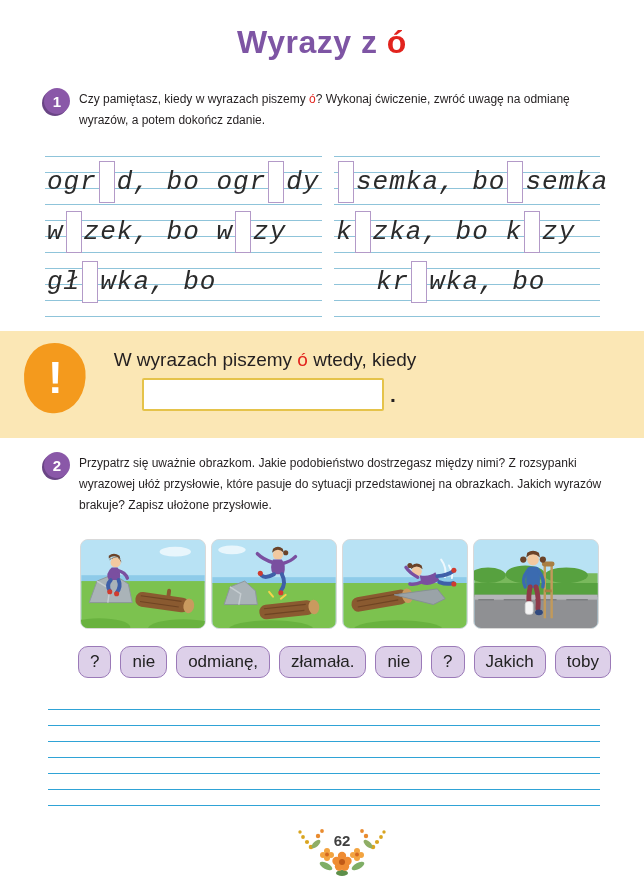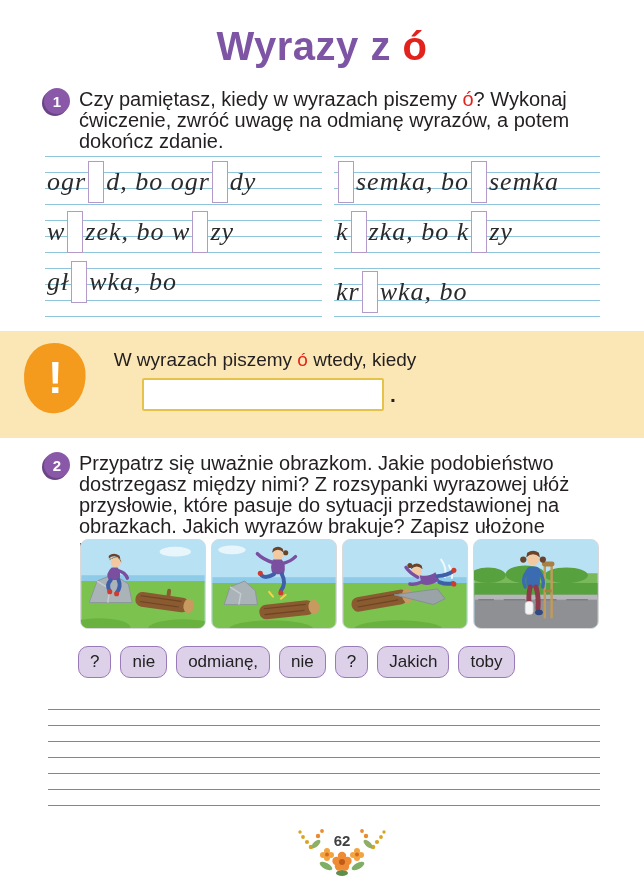--- a/index.html
+++ b/index.html
@@ -6,30 +6,30 @@
     --purple:#7e55a4; --red:#e2231d; --badge:#8a58a8; --badge-shadow:#6a4585;
     --ink:#231f20; --rule-blue:#8fc4da; --line-blue:#2fa3d6; --box-border:#b39ac8;
     --callout-bg:#fbe7b5; --blob-orange:#f49a1d; --input-border:#e5c34a;
     --tile-bg:#ddd0e9; --tile-border:#9b7ab8; --pic-border:#d9d9d9;
   }
   *{box-sizing:border-box;margin:0;padding:0;}
   body{background:#ffffff;font-family:"Liberation Sans",sans-serif;}
   .page{position:relative;width:644px;height:881px;margin:0 auto;background:#fff;overflow:hidden;}
   .red{color:var(--red);}
   .title{position:absolute;top:24px;left:0;width:644px;text-align:center;
-    font-size:40px;font-weight:700;color:var(--purple);letter-spacing:.5px;}
+    font-size:32px;font-weight:700;color:var(--purple);letter-spacing:.5px;}
   .badge{position:absolute;width:26px;height:26px;border-radius:50%;background:var(--badge);
     color:#fff;font-size:15px;font-weight:700;display:flex;align-items:center;justify-content:center;
     box-shadow:-2px 2px 0 0 var(--badge-shadow);}
-  .instr{position:absolute;left:79px;width:540px;font-size:20px;line-height:21px;color:var(--ink);}
+  .instr{position:absolute;left:79px;width:540px;font-size:12px;line-height:21px;color:var(--ink);}
   
   .hw-col{position:absolute;top:156px;height:162px;
     background-image:repeating-linear-gradient(to bottom,var(--rule-blue) 0,var(--rule-blue) 1px,transparent 1px,transparent 16px);}
   .hw-row{position:absolute;left:2px;height:48px;display:flex;align-items:center;white-space:nowrap;}
-  .hw-text{font-family:Liberation Serif, serif;font-style:italic;font-size:26px;color:#2b2b2b;letter-spacing:1px;}
+  .hw-text{font-family:Liberation Mono, monospace;font-style:italic;font-size:26px;color:#2b2b2b;letter-spacing:1px;}
   .gapbox{display:inline-block;width:16px;height:42px;background:#fff;border:1.5px solid var(--box-border);margin:0 2px;}
   
   .callout{position:absolute;top:331px;left:0;width:644px;height:107px;background:var(--callout-bg);}
   .blob{position:absolute;left:24px;top:12px;width:62px;height:70px;background:var(--blob-orange);
     border-radius:48% 52% 55% 45% / 52% 46% 58% 48%;transform:rotate(-6deg);
     display:flex;align-items:center;justify-content:center;}
   .blob span{color:#fff;font-size:44px;font-weight:700;transform:rotate(6deg);line-height:1;}
   .callout-text{position:absolute;top:18px;left:80px;width:370px;text-align:center;font-size:19px;color:var(--ink);}
   .answer-input{position:absolute;left:142px;top:47px;width:242px;height:33px;background:#fff;
     border:2px solid var(--input-border);border-radius:2px;font-size:17px;padding:0 8px;outline:none;}
@@ -90,21 +90,21 @@
           <span class="gapbox"></span>
           <span class="hw-text">semka</span>
         </div>
       <div class="hw-row" style="top:52px;">
           <span class="hw-text">k</span>
           <span class="gapbox"></span>
           <span class="hw-text">zka, bo k</span>
           <span class="gapbox"></span>
           <span class="hw-text">zy</span>
         </div>
-      <div class="hw-row" style="top:112px;">
+      <div class="hw-row" style="top:102px;margin-left:40px;">
           <span class="hw-text">kr</span>
           <span class="gapbox"></span>
           <span class="hw-text">wka, bo</span>
         </div>
     </div>
   </div>
 
   <div class="callout">
     <div class="blob">
         <span>!</span>
@@ -216,20 +216,21 @@
         <rect x="52" y="63" width="8" height="13" rx="3" fill="#f5f5f5" stroke="#d8d8d8" stroke-width="0.8"></rect>
         <ellipse cx="66" cy="74" rx="4" ry="3" fill="#31497e"></ellipse>
       </svg>
     </figure>
   </div>
 
   <div class="tiles">
     <div class="tile">?</div>
     <div class="tile">nie</div>
     <div class="tile">odmianę,</div>
+    <div class="tile">złamała.</div>
     <div class="tile">nie</div>
     <div class="tile">?</div>
     <div class="tile">Jakich</div>
     <div class="tile">toby</div>
   </div>
 
   <div class="writing-lines"></div>
 
   <div class="footer">
     <svg class="wreath" width="116" height="60" viewBox="0 0 116 60">

